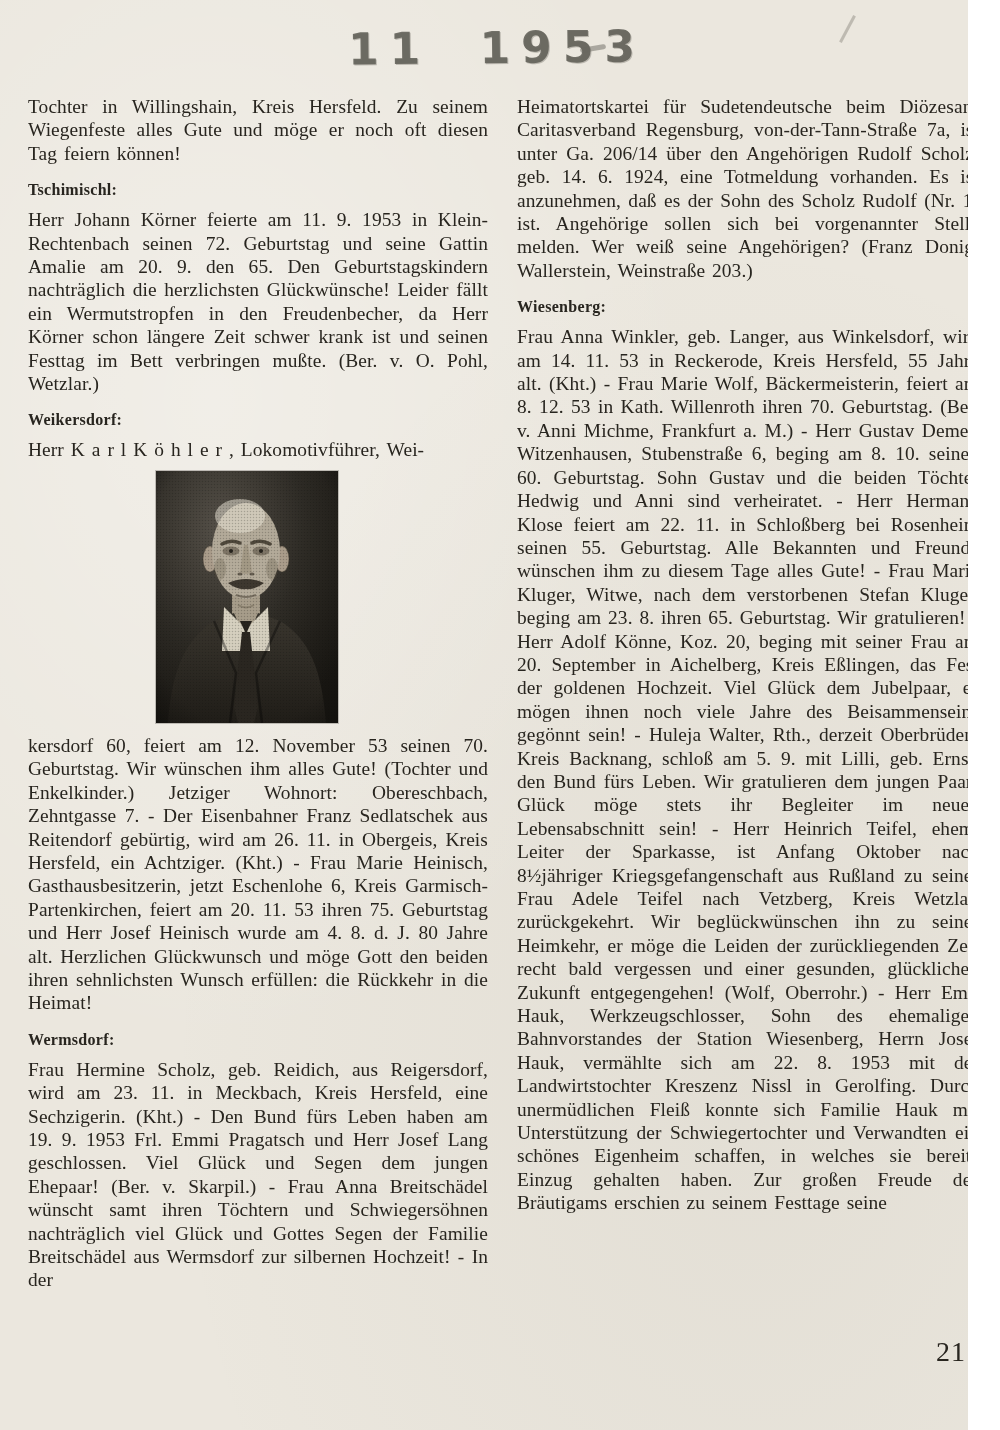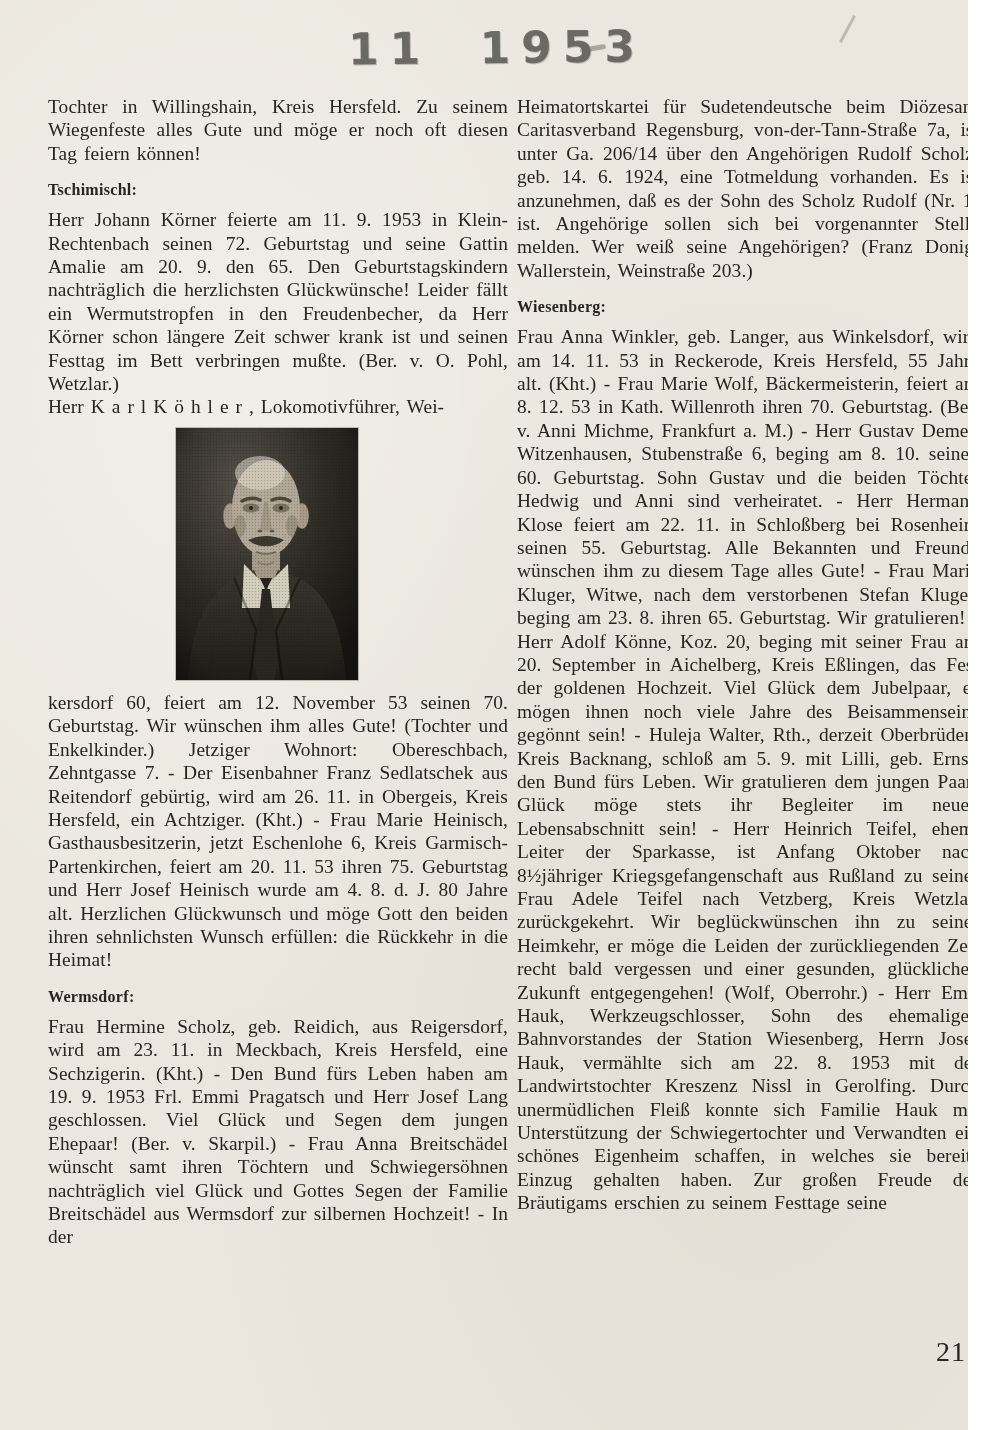--- a/index.html
+++ b/index.html
@@ -48,21 +48,21 @@
   .col {
     position: absolute;
     top: 95px;
     text-align: justify;
     font-size: 19.4px;
     line-height: 23.4px;
     word-spacing: 0.10em;
     letter-spacing: 0.1px;
     hyphens: auto;
   }
-  .col-left  { left: 48px;  width: 460px; font-family: Liberation Serif, serif; }
+  .col-left  { left: 28px;  width: 460px; font-family: Liberation Serif, serif; }
   .col-right { left: 517px; width: 462px; }
 
   .col p { margin: 0; }
   .col h3 {
     margin: 13px 0 6px 0;
     font-size: 16px;
     line-height: 24px;
     font-weight: 700;
     letter-spacing: 0.3px;
     text-align: left;
@@ -94,20 +94,21 @@
   <div class="stamp">11 1953</div>
   <div class="artifact-dash"></div>
   <div class="artifact-slash"></div>
 
   <div class="col col-left">
     <p>Tochter in Willingshain, Kreis Hersfeld. Zu seinem Wiegenfeste alles Gute und möge er noch oft diesen Tag feiern können!</p>
 
     <h3>Tschimischl:</h3>
     <p>Herr Johann Körner feierte am 11. 9. 1953 in Klein-Rechtenbach seinen 72. Geburtstag und seine Gattin Amalie am 20. 9. den 65. Den Geburtstagskindern nachträglich die herzlichsten Glückwünsche! Leider fällt ein Wermutstropfen in den Freudenbecher, da Herr Körner schon längere Zeit schwer krank ist und seinen Festtag im Bett verbringen mußte. (Ber. v. O. Pohl, Wetzlar.)</p>
 
+    <h3>Weikersdorf:</h3>
     <p>Herr K a r l K ö h l e r , Lokomotivführer, Wei-</p>
 
     <div class="photo">
       <svg width="182" height="252" viewBox="0 0 182 252" xmlns="http://www.w3.org/2000/svg">
         <defs>
           <radialGradient id="pbg" cx="35%" cy="22%" r="85%">
             <stop offset="0%" stop-color="#57524a"></stop>
             <stop offset="55%" stop-color="#2f2c26"></stop>
             <stop offset="100%" stop-color="#181612"></stop>
           </radialGradient>

